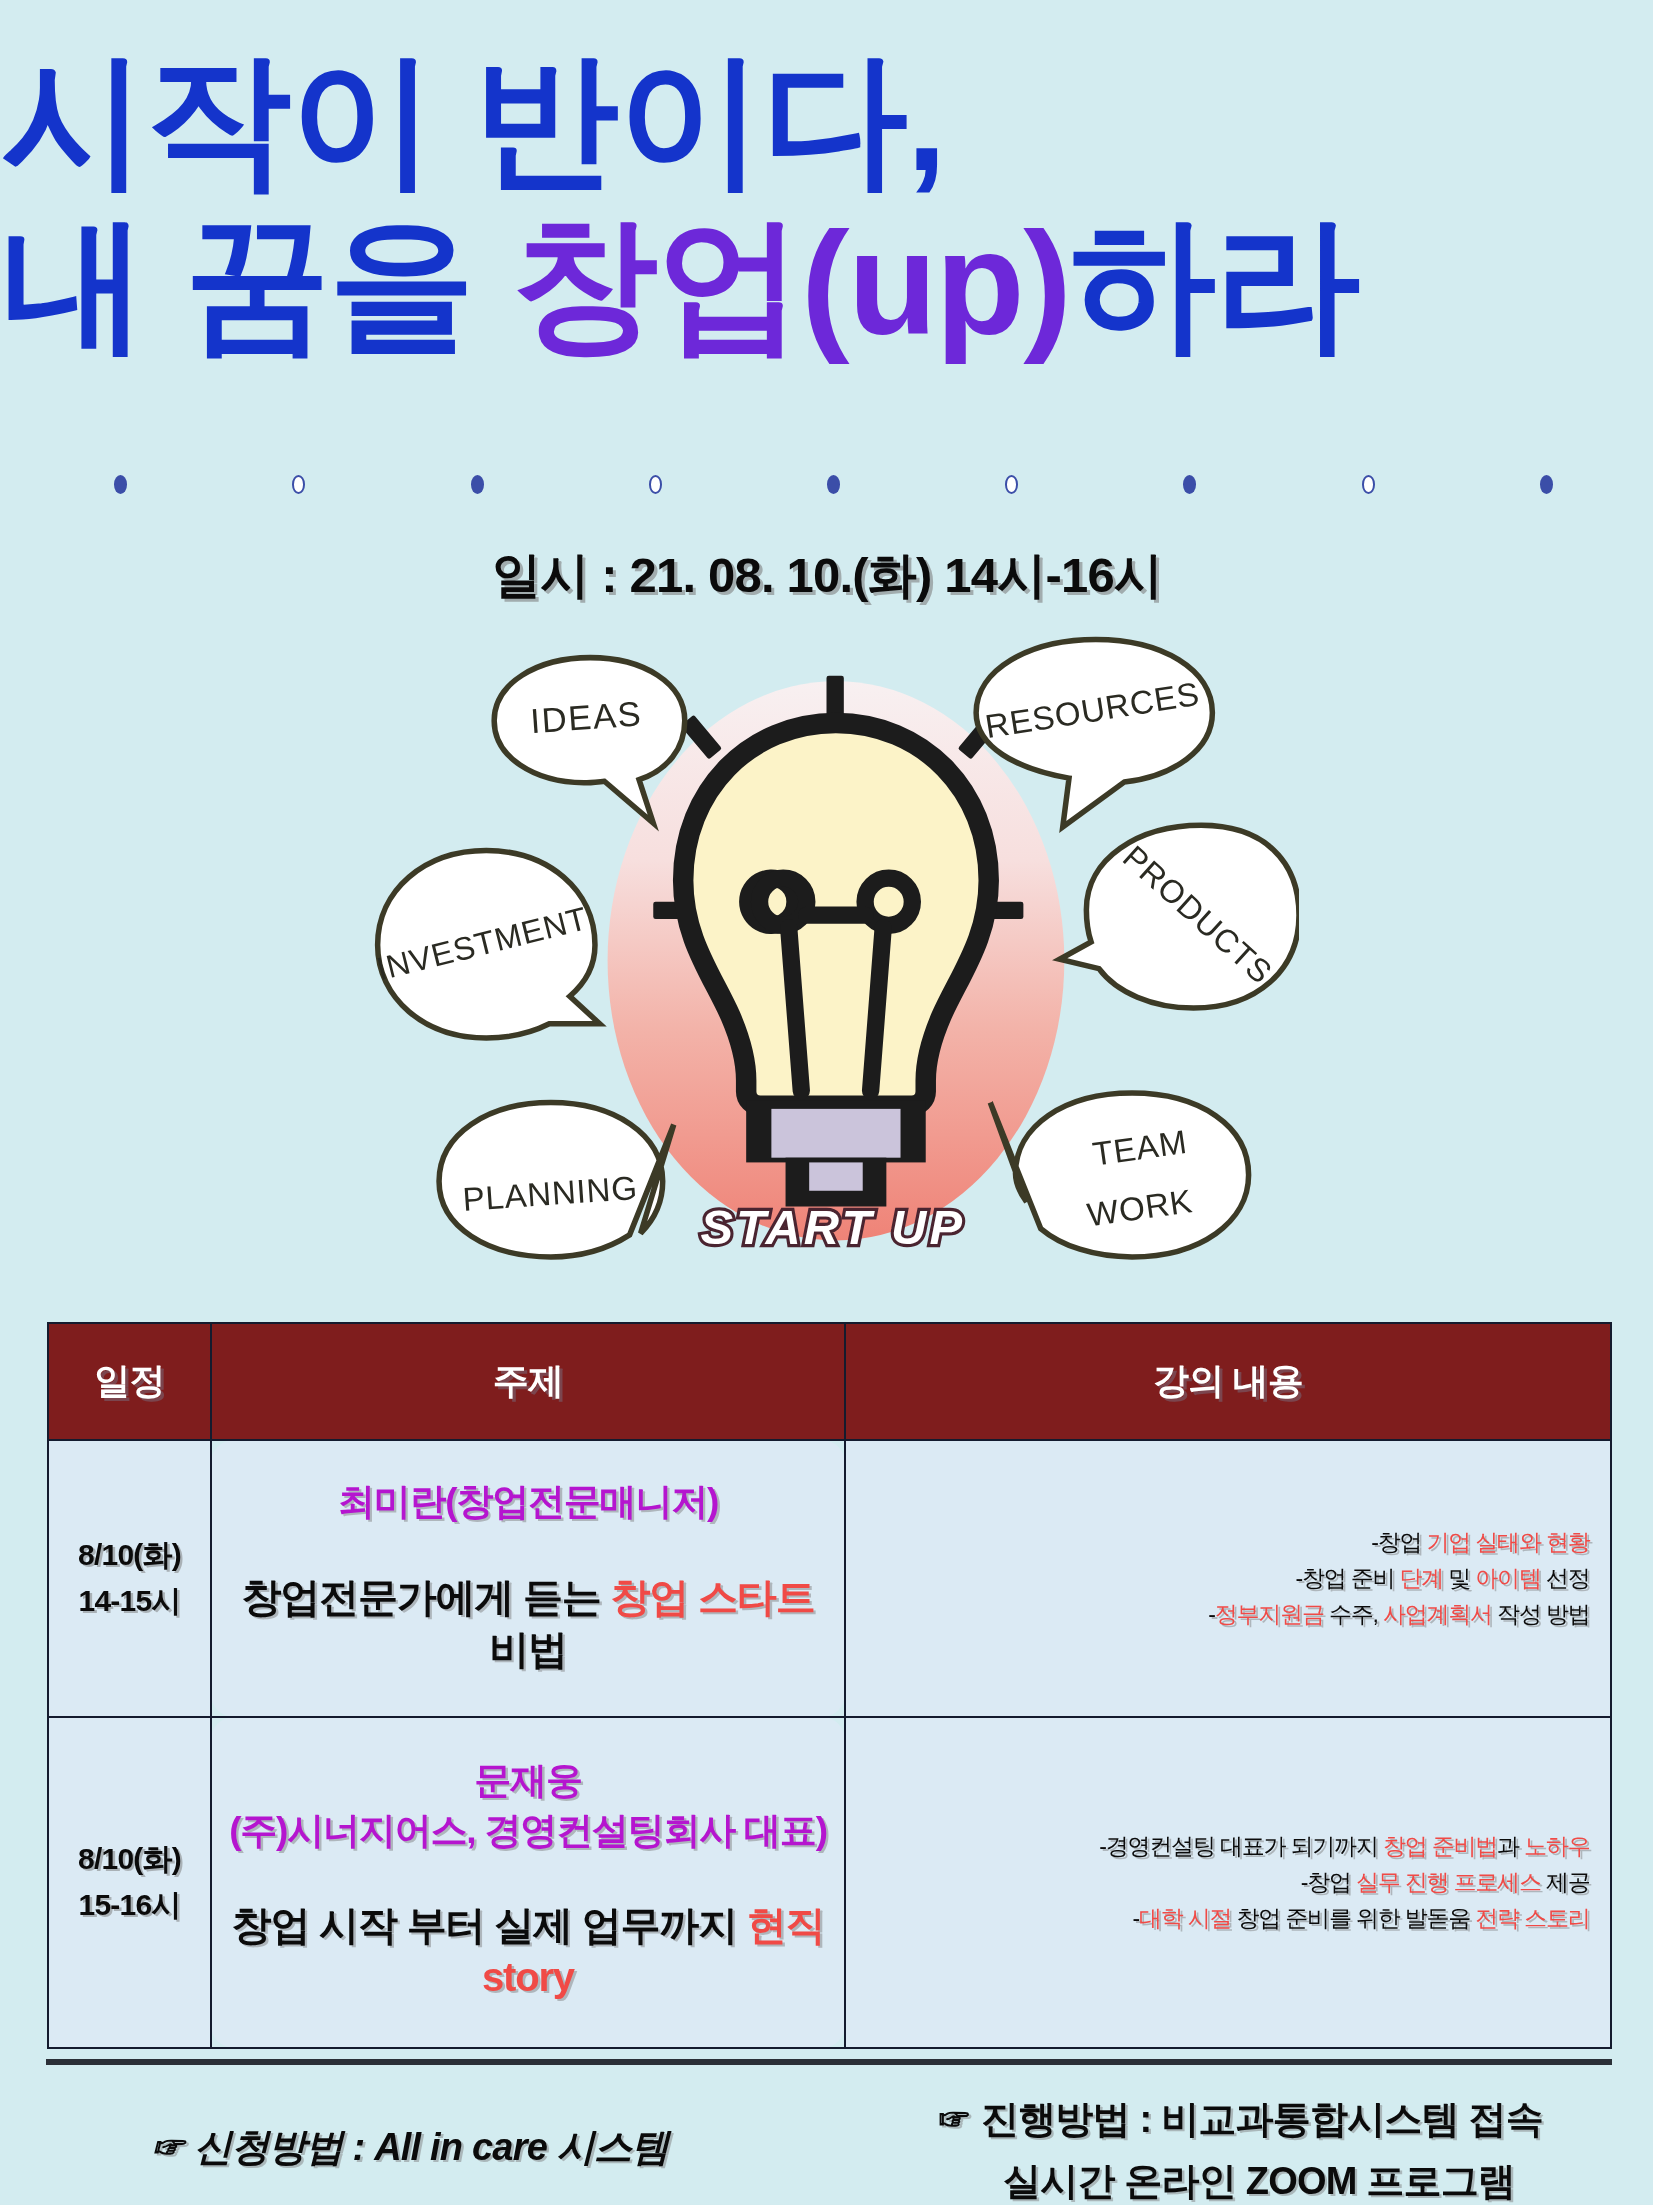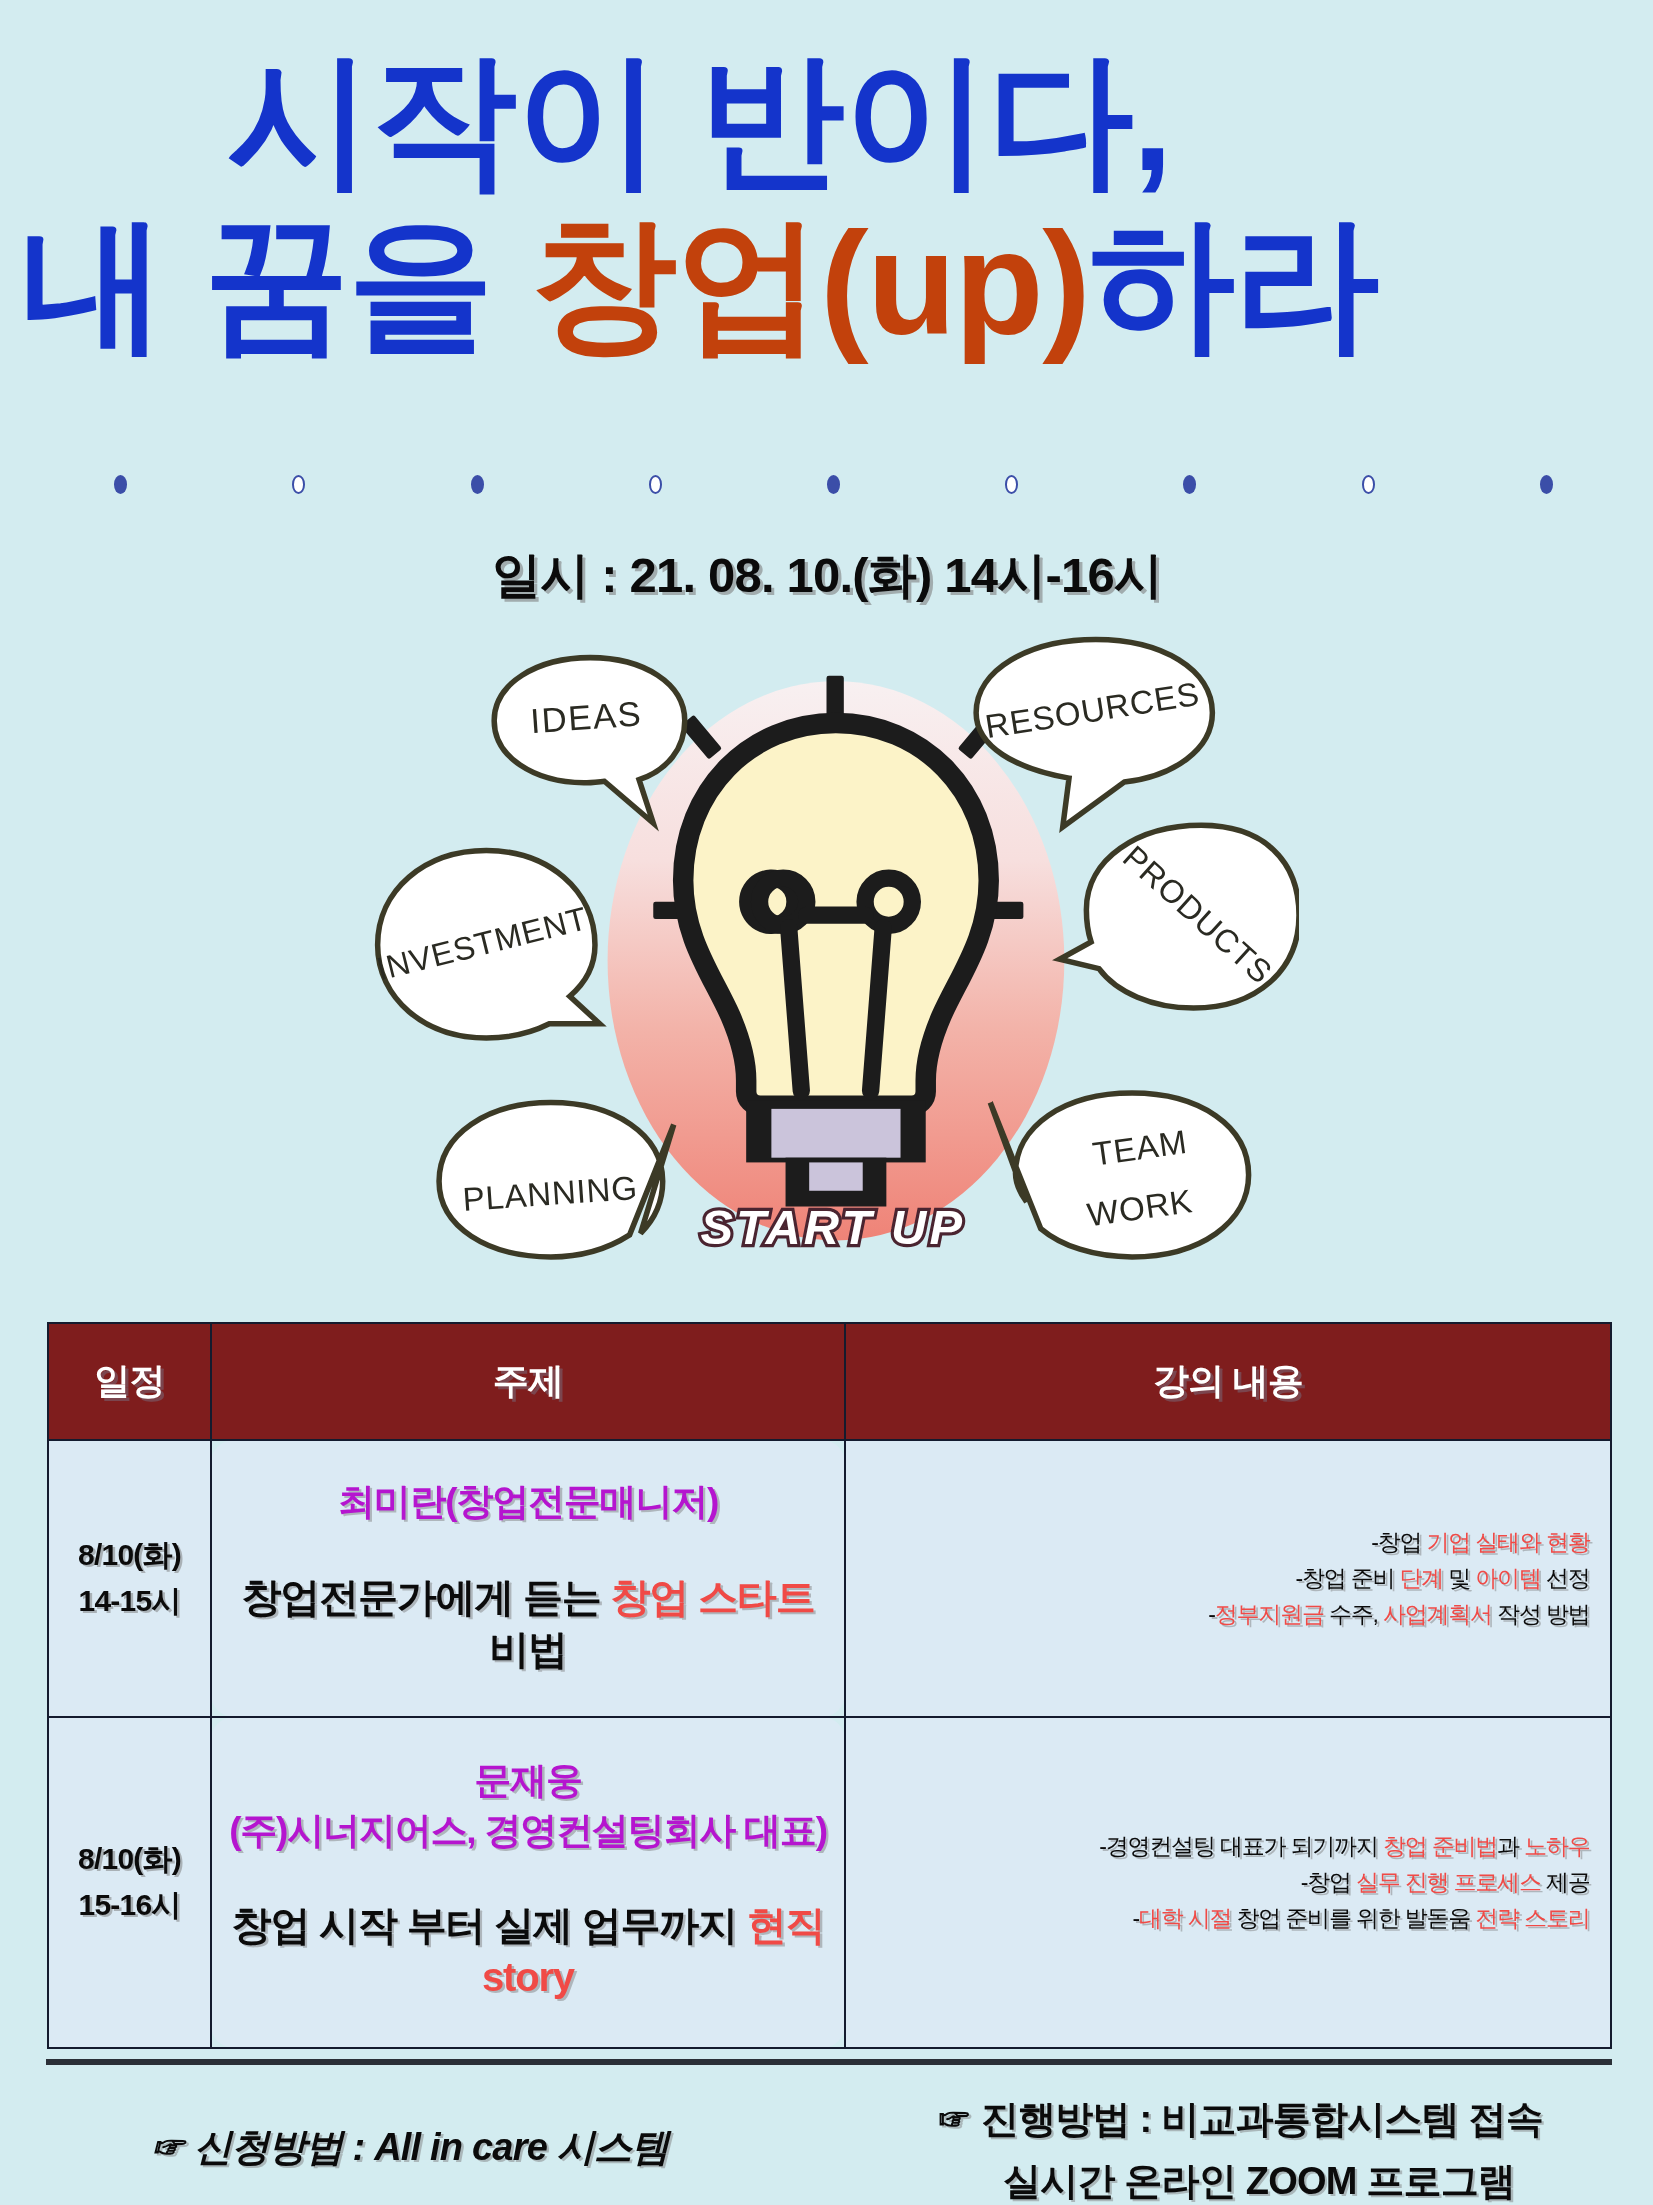--- a/index.html
+++ b/index.html
@@ -17,40 +17,40 @@
     position: relative;
     width: 1654px;
     height: 2205px;
     background: #d3ecf0;
   }
 
   
   .title-block {
     position: absolute;
     top: 41px;
-    left: 8px;
+    left: 1px;
     width: 1382px;
-    text-align: center;
+    text-align: left;
   }
   .title-line {
     font-weight: 900;
     letter-spacing: -1.6px;
     line-height: 1.08;
     white-space: nowrap;
   }
   .title-line-1 {
     font-size: 146px;
     color: #1434CB;
   }
   .title-line-2 {
     font-size: 146px;
     color: #1434CB;
     margin-top: 6.3px;
   }
-  .tl-purple { color: #c2410c; }
+  .tl-purple { color: #6d28d9; }
 
   
   .dot-row {
     position: absolute;
     top: 469px;
     left: 0;
     width: 1654px;
     height: 31.5px;
   }
   .dot {

